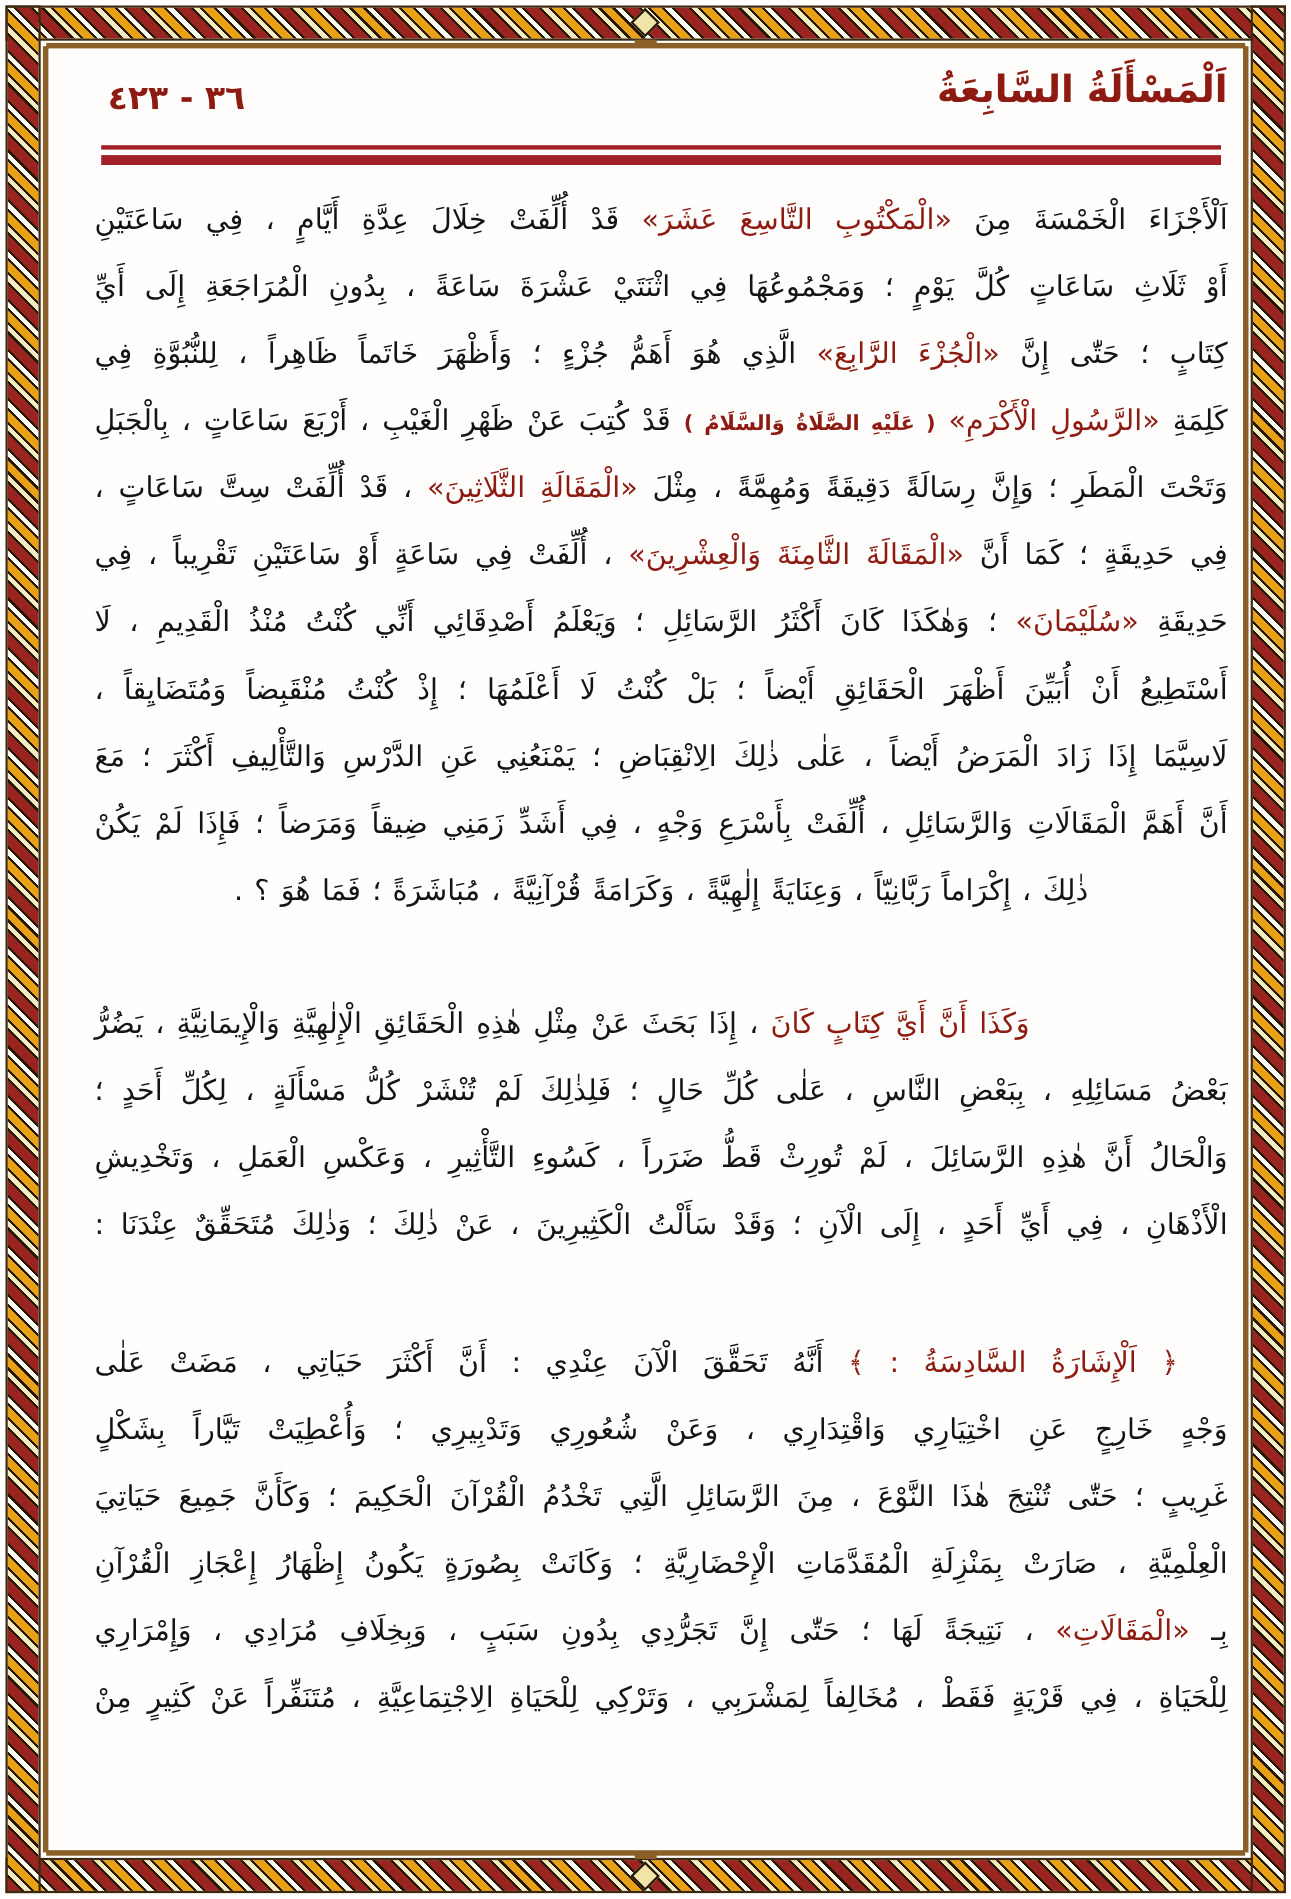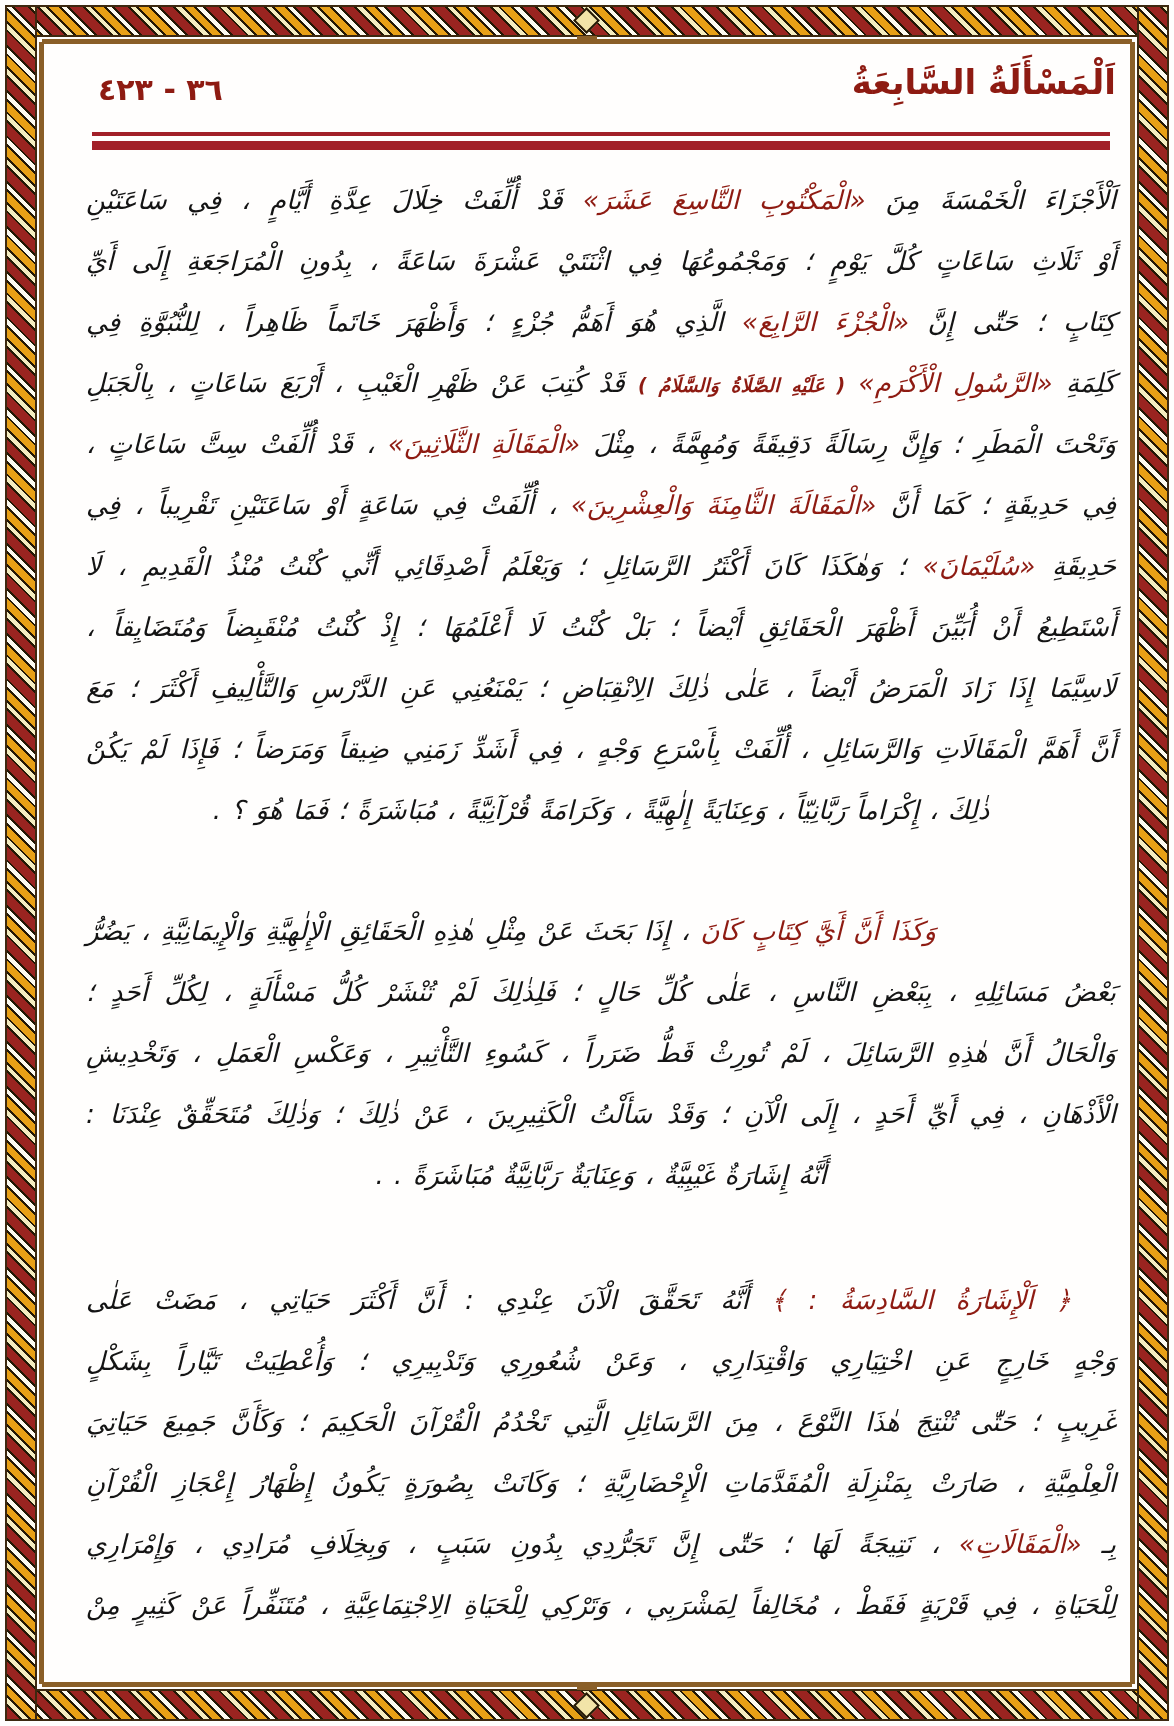--- a/index.html
+++ b/index.html
@@ -43,21 +43,21 @@
     position:absolute;left:12px;top:12px;
     font-size:30px;font-weight:bold;color:#8e1b12;letter-spacing:2px;
   }
   .doc-title{
     position:absolute;left:0;right:0;top:2px;text-align:right;
     font-size:34px;font-weight:bold;color:#8e1b12;
   }
   .rule-thin{height:4px;background:#a22028;margin:0 6px;}
   .rule-gap{height:5px;}
   .rule-thick{height:9px;background:#a22028;margin:0 6px;}
-  .body-text{margin-top:20px;font-size:26px;font-style:italic;}
+  .body-text{margin-top:20px;font-size:26px;}
   .para{margin:0;}
   .para + .para{margin-top:60px;}
   .para.p3{margin-top:64px;}
   .line{
     height:61px;line-height:61px;
     text-align:justify;text-align-last:justify;
     word-spacing:2px;
   }
   .line.center{text-align:right;text-align-last:center;}
   .seg{color:#141414;}
@@ -105,21 +105,20 @@
           <div class="line"><span class="seg">أَسْتَطِيعُ أَنْ أُبَيِّنَ أَظْهَرَ الْحَقَائِقِ أَيْضاً ؛ بَلْ كُنْتُ لَا أَعْلَمُهَا ؛ إِذْ كُنْتُ مُنْقَبِضاً وَمُتَضَايِقاً ،</span></div>
           <div class="line"><span class="seg">لَاسِيَّمَا إِذَا زَادَ الْمَرَضُ أَيْضاً ، عَلٰى ذٰلِكَ الِانْقِبَاضِ ؛ يَمْنَعُنِي عَنِ الدَّرْسِ وَالتَّأْلِيفِ أَكْثَرَ ؛ مَعَ</span></div>
           <div class="line"><span class="seg">أَنَّ أَهَمَّ الْمَقَالَاتِ وَالرَّسَائِلِ ، أُلِّفَتْ بِأَسْرَعِ وَجْهٍ ، فِي أَشَدِّ زَمَنِي ضِيقاً وَمَرَضاً ؛ فَإِذَا لَمْ يَكُنْ</span></div>
           <div class="line center"><span class="seg">ذٰلِكَ ، إِكْرَاماً رَبَّانِيّاً ، وَعِنَايَةً إِلٰهِيَّةً ، وَكَرَامَةً قُرْآنِيَّةً ، مُبَاشَرَةً ؛ فَمَا هُوَ ؟ .</span></div>
         </div>
         <div class="para p2">
           <div class="line" style="padding-right: 180px;"><span class="seg red">وَكَذَا أَنَّ أَيَّ كِتَابٍ كَانَ</span><span class="seg"> ، إِذَا بَحَثَ عَنْ مِثْلِ هٰذِهِ الْحَقَائِقِ الْإِلٰهِيَّةِ وَالْإِيمَانِيَّةِ ، يَضُرُّ</span></div>
           <div class="line"><span class="seg">بَعْضُ مَسَائِلِهِ ، بِبَعْضِ النَّاسِ ، عَلٰى كُلِّ حَالٍ ؛ فَلِذٰلِكَ لَمْ تُنْشَرْ كُلُّ مَسْأَلَةٍ ، لِكُلِّ أَحَدٍ ؛</span></div>
           <div class="line"><span class="seg">وَالْحَالُ أَنَّ هٰذِهِ الرَّسَائِلَ ، لَمْ تُورِثْ قَطُّ ضَرَراً ، كَسُوءِ التَّأْثِيرِ ، وَعَكْسِ الْعَمَلِ ، وَتَخْدِيشِ</span></div>
           <div class="line"><span class="seg">الْأَذْهَانِ ، فِي أَيِّ أَحَدٍ ، إِلَى الْآنِ ؛ وَقَدْ سَأَلْتُ الْكَثِيرِينَ ، عَنْ ذٰلِكَ ؛ وَذٰلِكَ مُتَحَقِّقٌ عِنْدَنَا :</span></div>
-          <div class="line center"><span class="seg">أَنَّهُ إِشَارَةٌ غَيْبِيَّةٌ ، وَعِنَايَةٌ رَبَّانِيَّةٌ مُبَاشَرَةً . .</span></div>
         </div>
         <div class="para p3">
           <div class="line" style="padding-right: 45px;"><span class="seg red">﴿ اَلْإِشَارَةُ السَّادِسَةُ : ﴾</span><span class="seg"> أَنَّهُ تَحَقَّقَ الْآنَ عِنْدِي : أَنَّ أَكْثَرَ حَيَاتِي ، مَضَتْ عَلٰى</span></div>
           <div class="line"><span class="seg">وَجْهٍ خَارِجٍ عَنِ اخْتِيَارِي وَاقْتِدَارِي ، وَعَنْ شُعُورِي وَتَدْبِيرِي ؛ وَأُعْطِيَتْ تَيَّاراً بِشَكْلٍ</span></div>
           <div class="line"><span class="seg">غَرِيبٍ ؛ حَتّٰى تُنْتِجَ هٰذَا النَّوْعَ ، مِنَ الرَّسَائِلِ الَّتِي تَخْدُمُ الْقُرْآنَ الْحَكِيمَ ؛ وَكَأَنَّ جَمِيعَ حَيَاتِيَ</span></div>
           <div class="line"><span class="seg">الْعِلْمِيَّةِ ، صَارَتْ بِمَنْزِلَةِ الْمُقَدَّمَاتِ الْإِحْضَارِيَّةِ ؛ وَكَانَتْ بِصُورَةٍ يَكُونُ إِظْهَارُ إِعْجَازِ الْقُرْآنِ</span></div>
           <div class="line"><span class="seg">بِـ </span><span class="seg red">«الْمَقَالَاتِ»</span><span class="seg"> ، نَتِيجَةً لَهَا ؛ حَتّٰى إِنَّ تَجَرُّدِي بِدُونِ سَبَبٍ ، وَبِخِلَافِ مُرَادِي ، وَإِمْرَارِي</span></div>
           <div class="line"><span class="seg">لِلْحَيَاةِ ، فِي قَرْيَةٍ فَقَطْ ، مُخَالِفاً لِمَشْرَبِي ، وَتَرْكِي لِلْحَيَاةِ الِاجْتِمَاعِيَّةِ ، مُتَنَفِّراً عَنْ كَثِيرٍ مِنْ</span></div>
         </div>
       </div>

